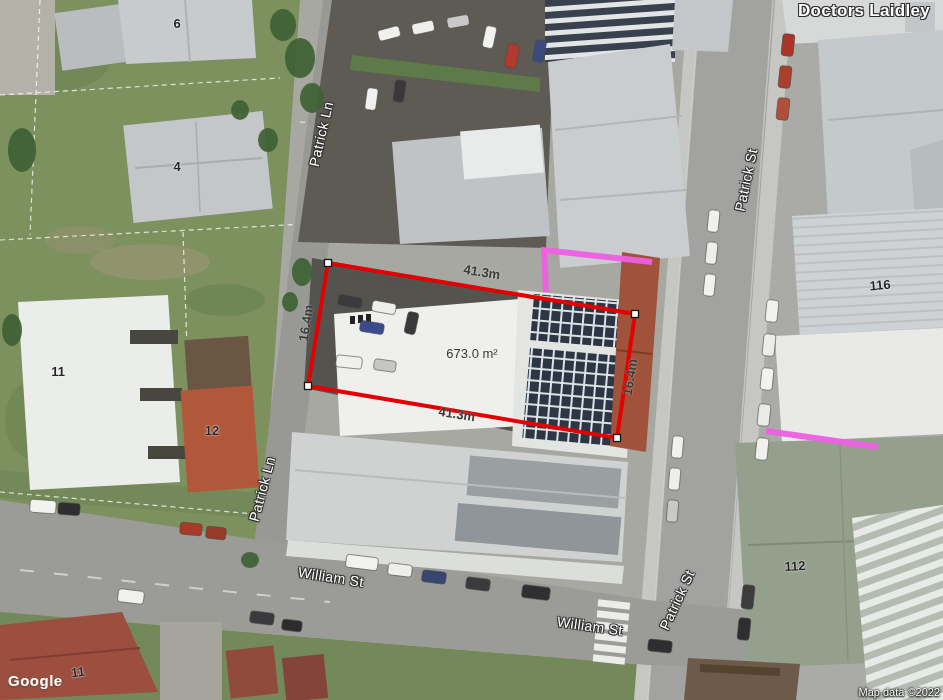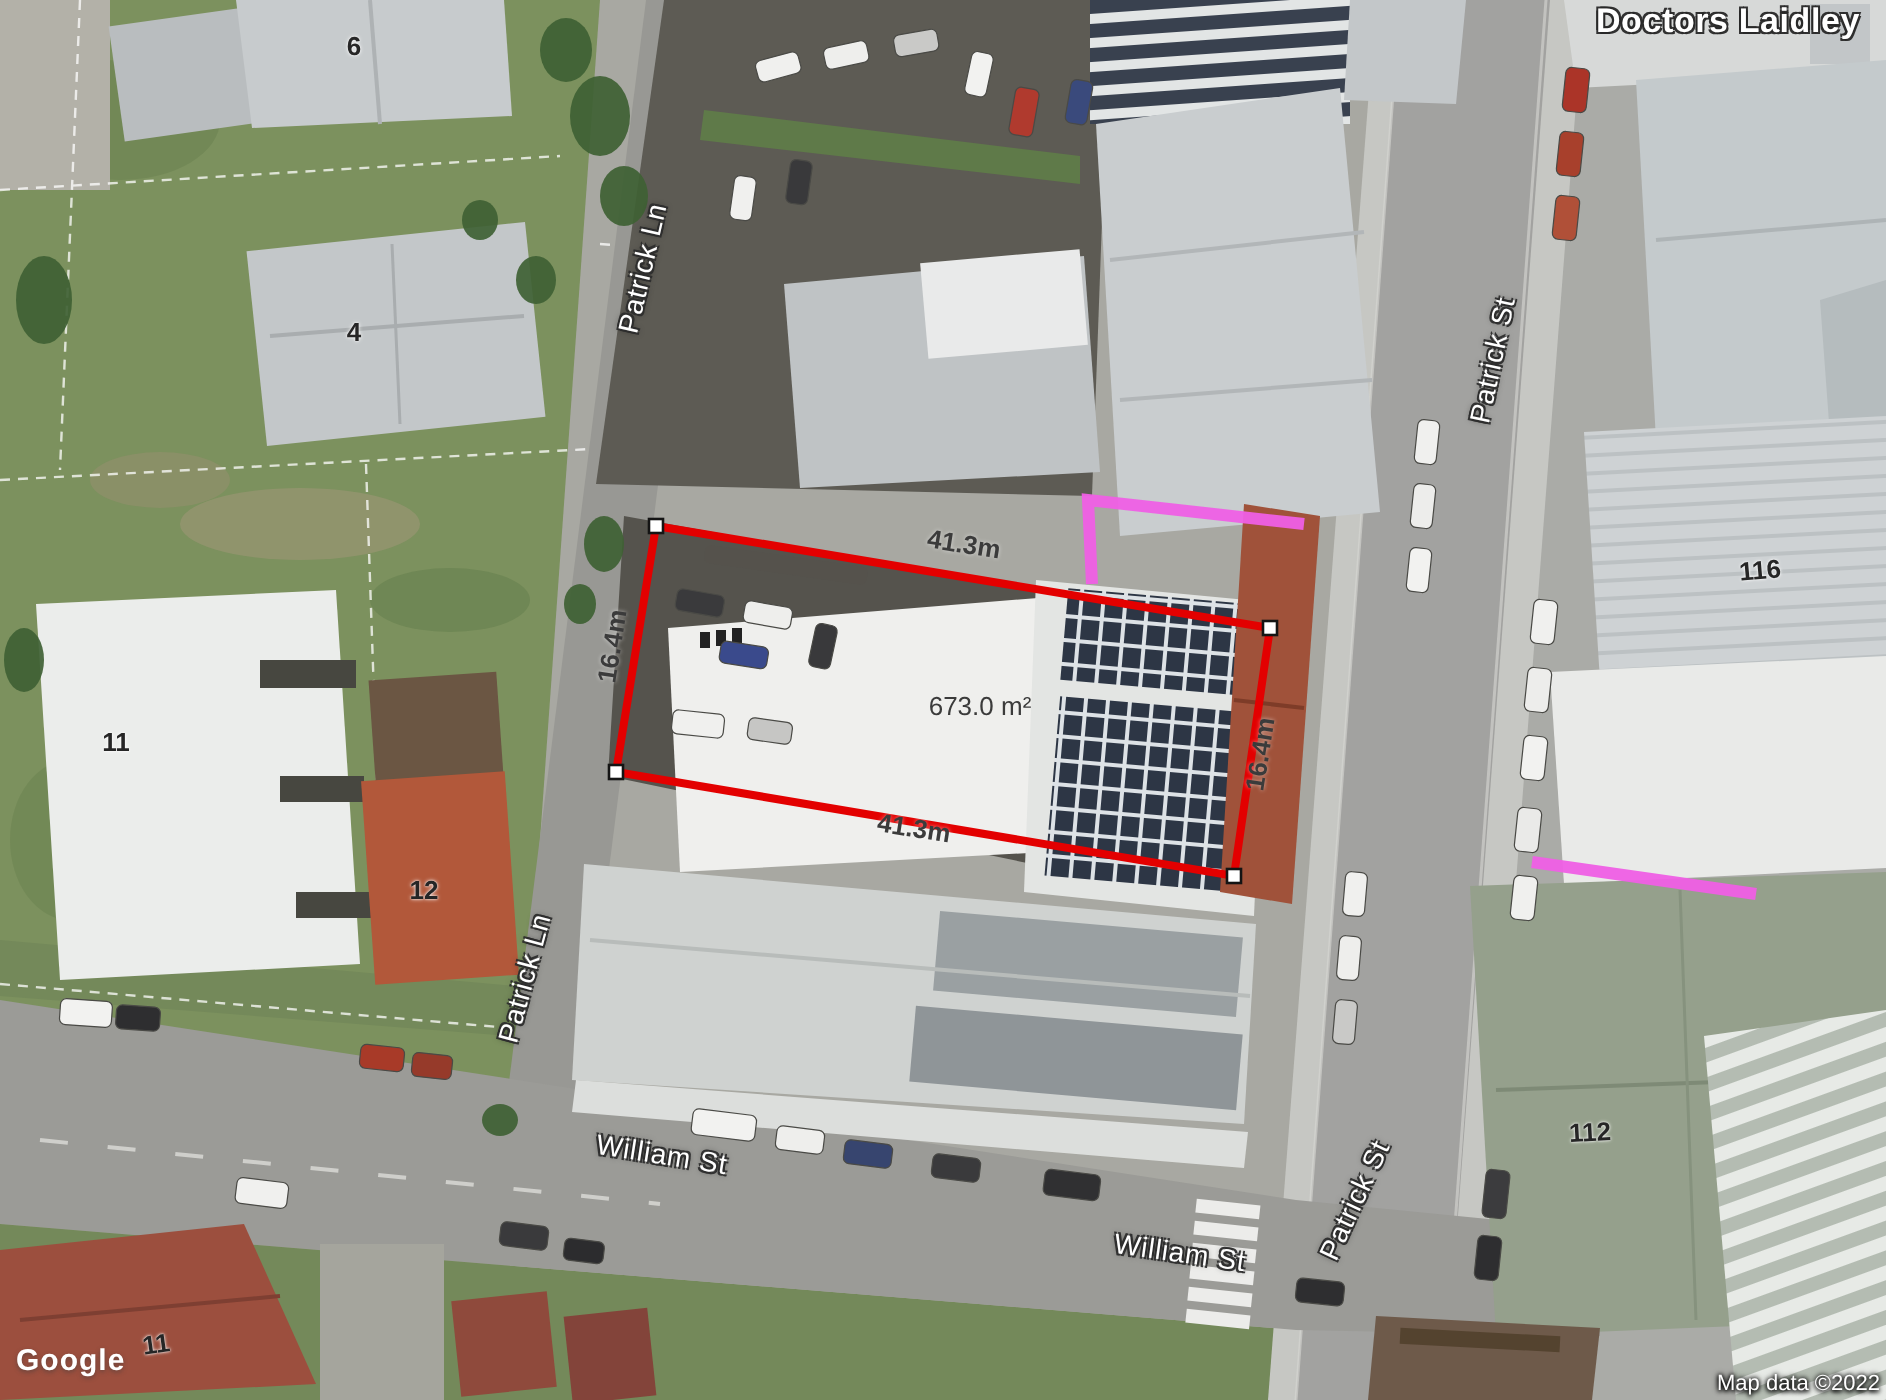--- a/index.html
+++ b/index.html
@@ -12,21 +12,21 @@
        text-shadow:-1px -1px 0 rgba(45,45,45,.95),1px -1px 0 rgba(45,45,45,.95),
                    -1px 1px 0 rgba(45,45,45,.95),1px 1px 0 rgba(45,45,45,.95),
                     0 0 3px rgba(0,0,0,.65);}
   .place{color:#fff;font-size:17px;font-weight:700;letter-spacing:.3px;
        text-shadow:-1px -1px 0 rgba(40,40,40,.95),1px -1px 0 rgba(40,40,40,.95),
                    -1px 1px 0 rgba(40,40,40,.95),1px 1px 0 rgba(40,40,40,.95);}
   .lotnum{color:#262626;font-size:13px;font-weight:700;
        text-shadow:0 0 2px rgba(255,255,255,.85),0 0 1px rgba(255,255,255,.9);}
   .meas{color:#3b3b3b;font-size:13px;font-weight:700;
        text-shadow:0 0 2px rgba(255,255,255,.55);}
-  .area{color:#3b3b3b;font-size:13px;font-weight:400;margin-left:18px;}
+  .area{color:#3b3b3b;font-size:13px;font-weight:400;}
   .glogo{position:absolute;left:8px;top:672px;color:#fff;font-size:15px;
        font-weight:700;letter-spacing:.5px;
        text-shadow:0 1px 2px rgba(60,60,60,.55);}
   .attrib{position:absolute;right:3px;bottom:2px;color:#fff;font-size:11px;
        text-shadow:0 0 2px #000,0 0 3px #000,0 1px 2px #000;}
 </style>
 </head>
 <body>
 
 <div id="stage">
@@ -256,21 +256,21 @@
   <div class="lbl street" style="left:746px;top:180px;--r:-78deg">Patrick St</div>
   <div class="lbl street" style="left:677px;top:600px;--r:-65deg">Patrick St</div>
   <div class="lbl street" style="left:331px;top:577px;--r:9deg">William St</div>
   <div class="lbl street" style="left:590px;top:626px;--r:8deg">William St</div>
 
   <div class="lbl place" style="left:864px;top:11px">Doctors Laidley</div>
 
   <div class="lbl lotnum" style="left:177px;top:23px">6</div>
   <div class="lbl lotnum" style="left:177px;top:166px">4</div>
   <div class="lbl lotnum" style="left:58px;top:371px">11</div>
-  <div class="lbl lotnum" style="left:212px;top:445px">12</div>
+  <div class="lbl lotnum" style="left:212px;top:430px">12</div>
   <div class="lbl lotnum" style="left:78px;top:672px;--r:-8deg">11</div>
   <div class="lbl lotnum" style="left:880px;top:285px;--r:-5deg">116</div>
   <div class="lbl lotnum" style="left:795px;top:566px;--r:-3deg">112</div>
 
   <div class="lbl meas" style="left:482px;top:272px;--r:9deg">41.3m</div>
   <div class="lbl meas" style="left:457px;top:414px;--r:9deg">41.3m</div>
   <div class="lbl meas" style="left:306px;top:323px;--r:-81deg">16.4m</div>
   <div class="lbl meas" style="left:630px;top:377px;--r:-81deg">16.4m</div>
   <div class="lbl area" style="left:472px;top:353px">673.0 m²</div>
 

